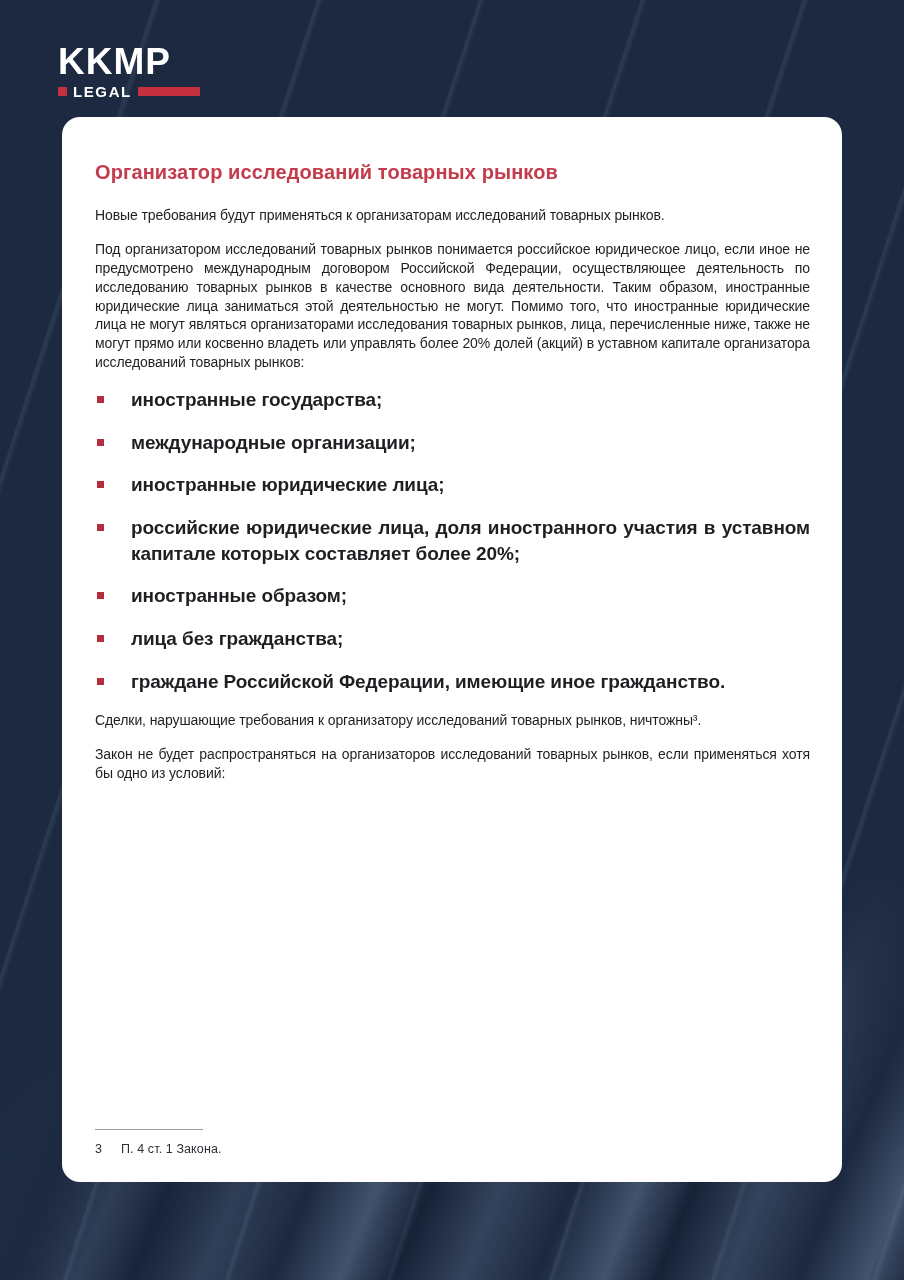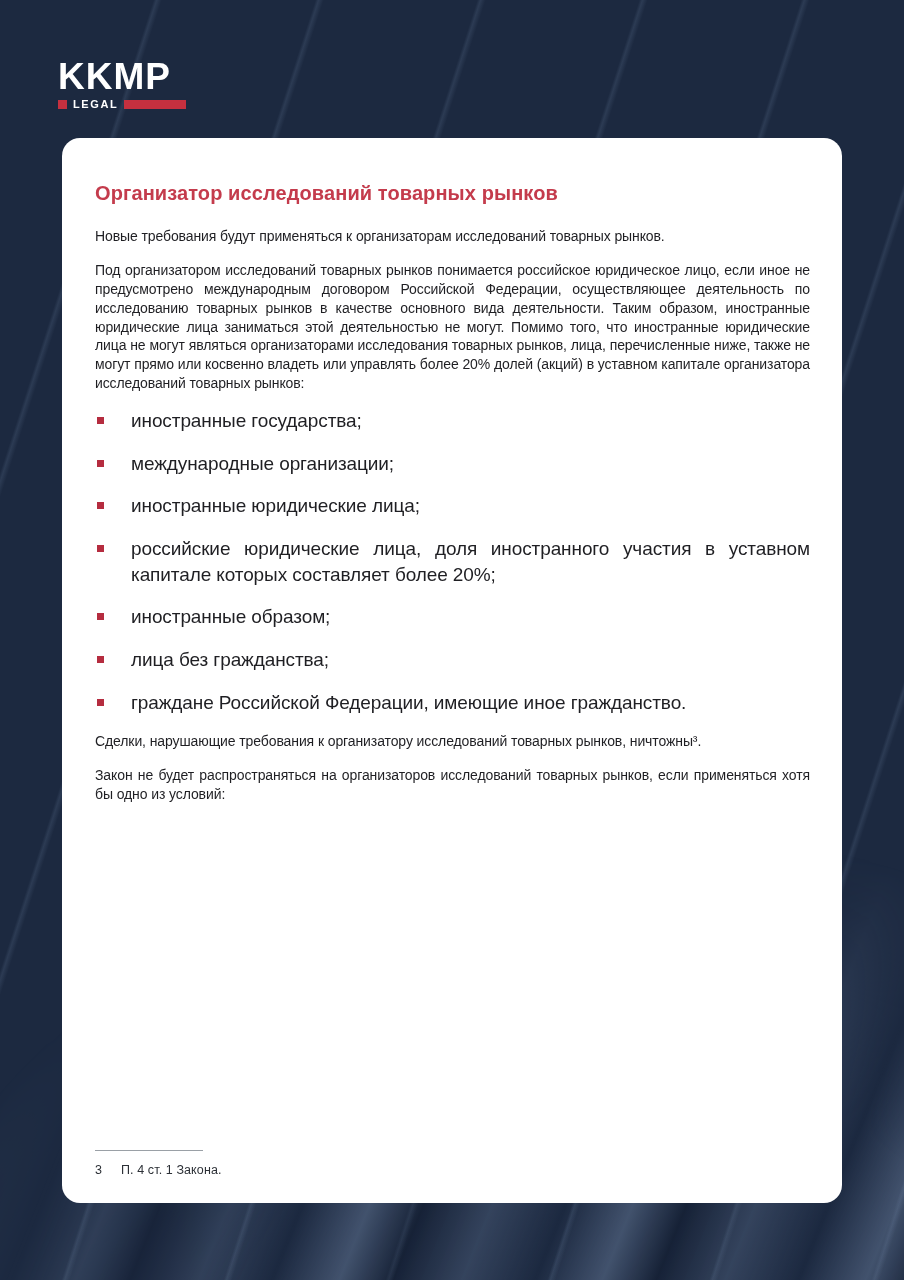--- a/index.html
+++ b/index.html
@@ -26,53 +26,53 @@
       rgba(140,162,196,0) 0px,
       rgba(140,162,196,0.34) 62px,
       rgba(10,18,34,0.30) 112px,
       rgba(140,162,196,0.22) 176px,
       rgba(140,162,196,0) 244px);
     -webkit-mask-image: radial-gradient(1000px 760px at 70% 110%, #000 42%, transparent 76%);
     mask-image: radial-gradient(1000px 760px at 70% 110%, #000 42%, transparent 76%);
   }
 
   
-  .logo { position: absolute; left: 58px; top: 58px; }
+  .logo { position: absolute; left: 58px; top: 43px; }
   .logo-title {
     color: #ffffff; font-size: 37px; font-weight: 700;
     letter-spacing: 1px; line-height: 1;
   }
   .logo-sub { display: flex; align-items: center; margin-top: 4px; }
   .logo-square { width: 9px; height: 9px; background: #c5303f; margin-right: 6px; }
   .logo-label {
-    color: #ffffff; font-size: 11px; font-weight: 700;
+    color: #ffffff; font-size: 15px; font-weight: 700;
     letter-spacing: 1.6px; margin-right: 6px; line-height: 1;
   }
   .logo-bar { width: 62px; height: 9px; background: #c5303f; }
 
   
   .card {
-    position: absolute; left: 62px; top: 138px;
+    position: absolute; left: 62px; top: 117px;
     width: 780px; height: 1065px;
     background: #ffffff; border-radius: 18px;
     padding: 44px 32px 0 33px;
     color: #1f1f23;
   }
   .doc-heading {
     color: #c43b4c; font-size: 20px; font-weight: 700;
     margin-bottom: 22px; letter-spacing: 0.1px;
   }
   .para {
     font-size: 14px; line-height: 1.35; text-align: justify;
     margin-bottom: 15px; letter-spacing: -0.1px;
   }
   .bullet-list { list-style: none; margin: 4px 0 0 0; }
   .bullet-item {
     display: flex; margin-bottom: 17px;
-    font-size: 19px; line-height: 1.35; letter-spacing: -0.1px;
+    font-size: 19px; line-height: 1.35; letter-spacing: -0.1px; font-weight: bold;
   }
   .bullet-marker {
     flex: 0 0 7px; width: 7px; height: 7px;
     background: #b52c3f; margin: 9px 0 0 2px;
   }
   .bullet-text { margin-left: 27px; text-align: justify; }
 
   .footnote { position: absolute; left: 33px; bottom: 26px; }
   .footnote-rule { width: 108px; border-top: 1px solid #9aa0a6; margin-bottom: 12px; }
   .footnote-row { display: flex; font-size: 12.5px; color: #2c3036; letter-spacing: 0.1px; }

